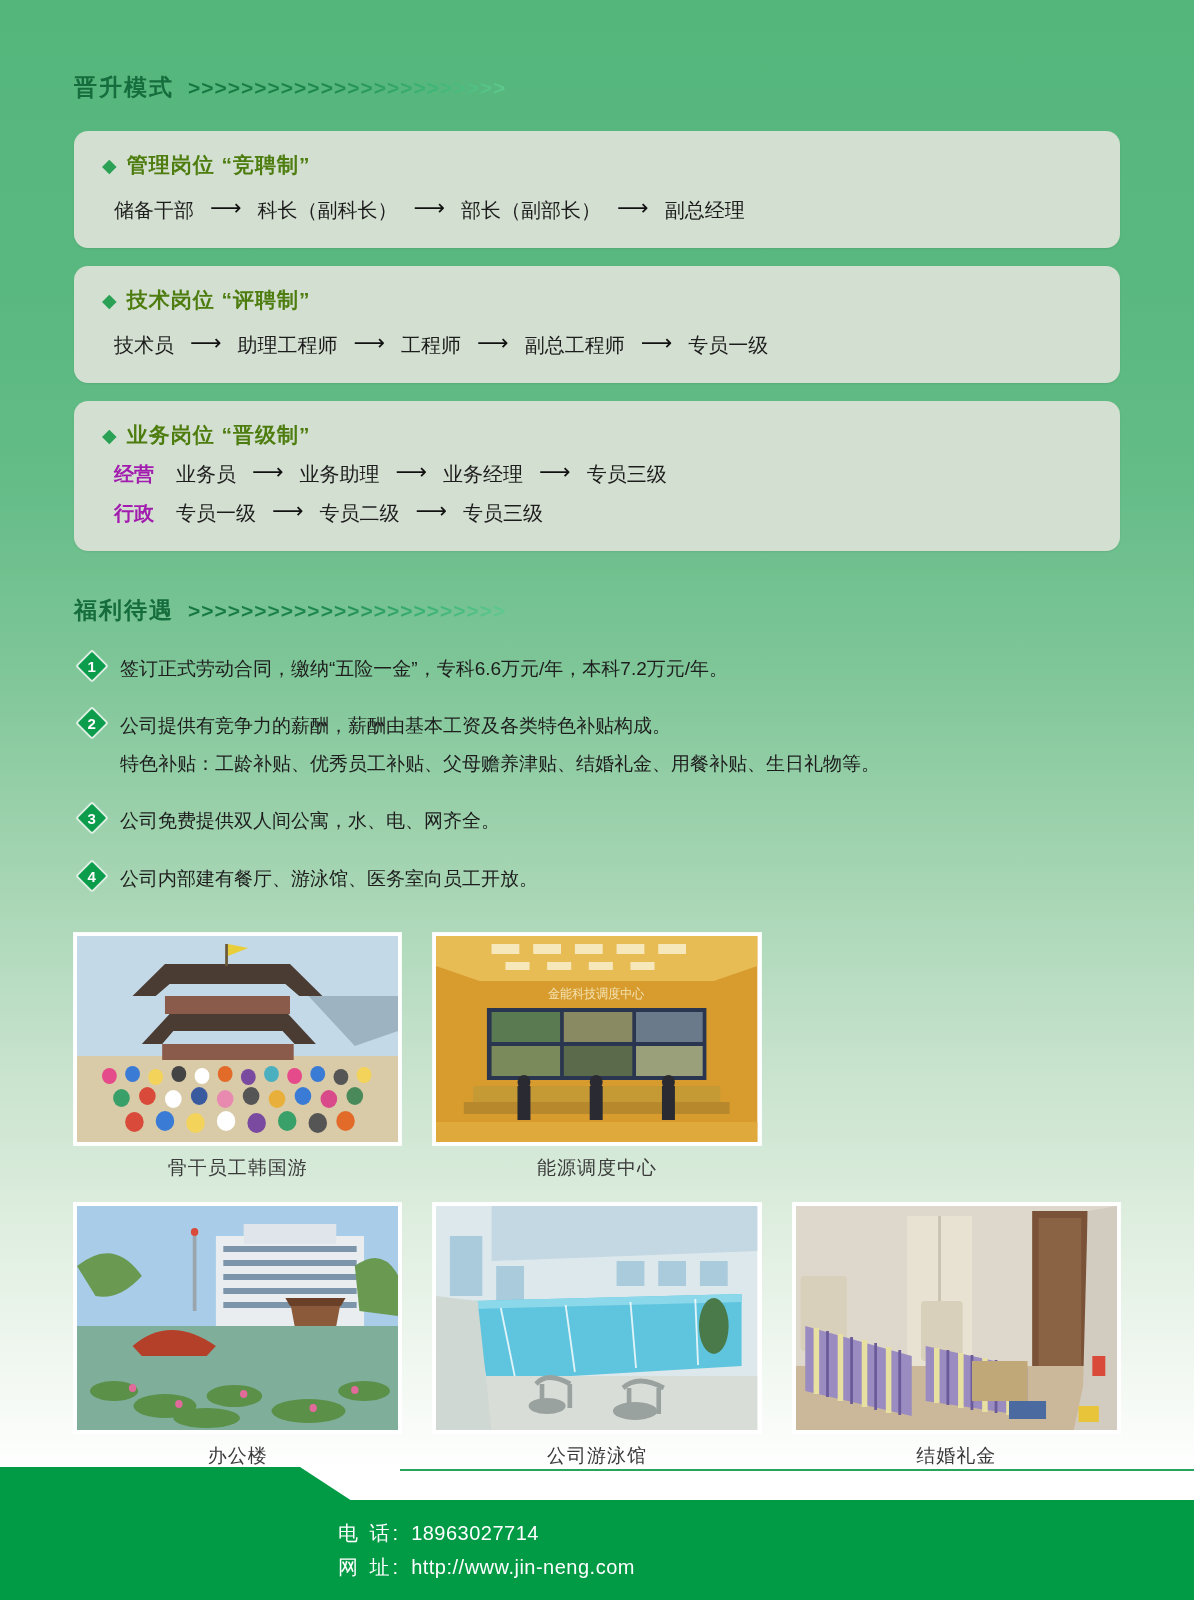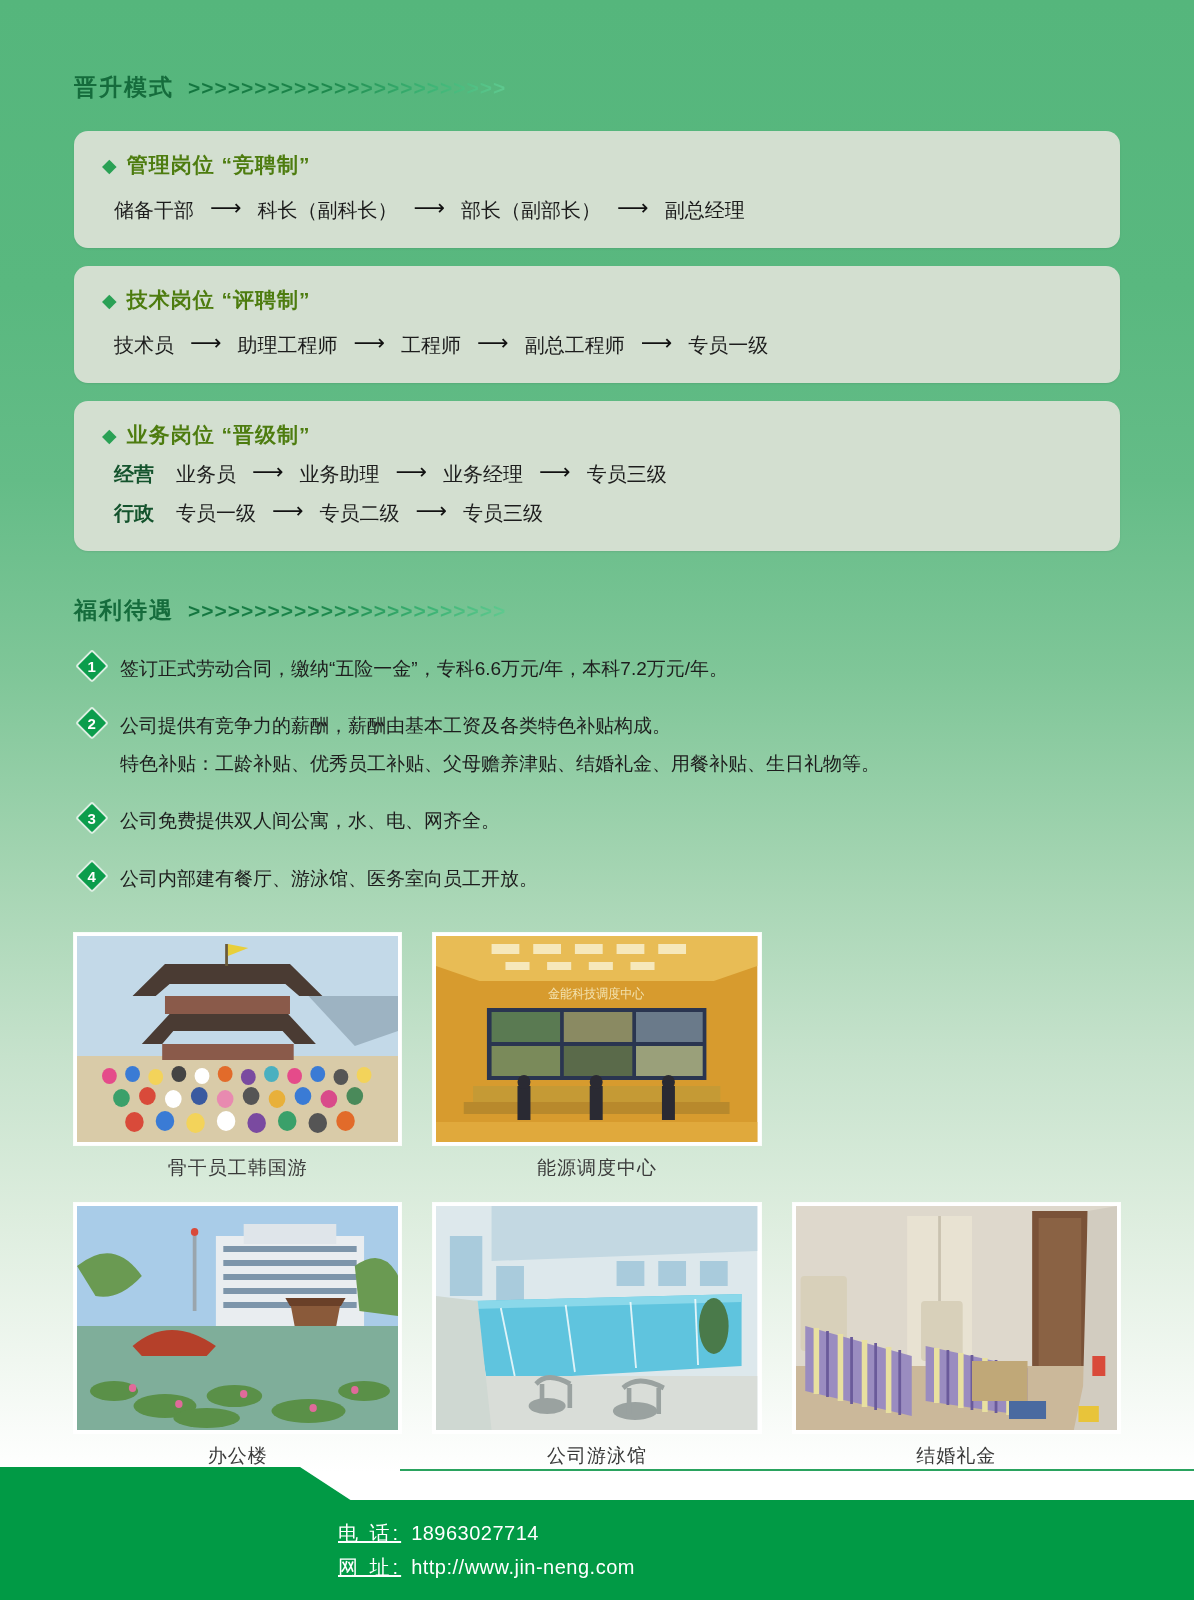--- a/index.html
+++ b/index.html
@@ -28,21 +28,21 @@
   .promo-box {
     background:#d3dfd0; border-radius:14px; margin-top:28px;
     padding:20px 32px 24px 28px; box-shadow:0 1px 2px rgba(0,0,0,0.08);
   }
   .promo-box + .promo-box { margin-top:18px; }
   .promo-title-row { display:flex; align-items:center; gap:10px; margin-bottom:18px; }
   .diamond-icon { color:#2aa155; font-size:19px; line-height:1; }
   .promo-title { font-size:21px; font-weight:bold; color:#4d7c0f; letter-spacing:1px; }
   .flow-row { display:flex; align-items:flex-start; flex-wrap:wrap; padding-left:12px; margin-top:12px;
     font-size:20px; color:#1d1d1d; }
-  .flow-label { font-weight:bold; margin-right:22px; color:#14532d; }
+  .flow-label { font-weight:bold; margin-right:22px; color:#a21caf; }
   .flow-step { white-space:nowrap; }
   .flow-arrow { margin:0 16px; font-size:22px; color:#111; line-height:1; }
 
   
   .benefit-item { display:flex; align-items:flex-start; gap:16px; margin-top:28px; padding-left:2px; }
   .benefit-badge {
     flex:0 0 auto; width:24px; height:24px; margin-top:0px; margin-left:4px;
     transform:rotate(45deg); background:#0b9d4c; border:2px solid #dcefe2;
     display:flex; align-items:center; justify-content:center; border-radius:3px;
   }
@@ -61,21 +61,21 @@
 
   
   .footer-line { position:absolute; left:400px; right:0; top:1469px; height:2px; background:#2aa35f; }
   .footer-tab { position:absolute; left:0; top:1467px; width:360px; height:34px; background:#019a45;
     clip-path:polygon(0 0, 300px 0, 352px 100%, 0 100%); }
   .footer { position:absolute; left:0; bottom:0; width:1194px; height:100px; background:#019a45; }
   .footer-cols { display:flex; padding:20px 0 0 338px; }
   .footer-col { display:flex; flex-direction:column; gap:7px; }
   .footer-col.col1 { width:452px; }
   .footer-row { display:flex; align-items:baseline; color:#fff; font-size:20px; }
-  .footer-label { letter-spacing:3px; margin-right:10px; white-space:nowrap;text-decoration:underline; }
+  .footer-label { letter-spacing:3px; margin-right:10px; white-space:nowrap; }
   .footer-value { letter-spacing:0.5px; }
 </style>
 </head>
 <body>
 
 <div class="page">
   <div class="content">
 
     <div class="sec-header first">
       <span class="sec-title">晋升模式</span>

